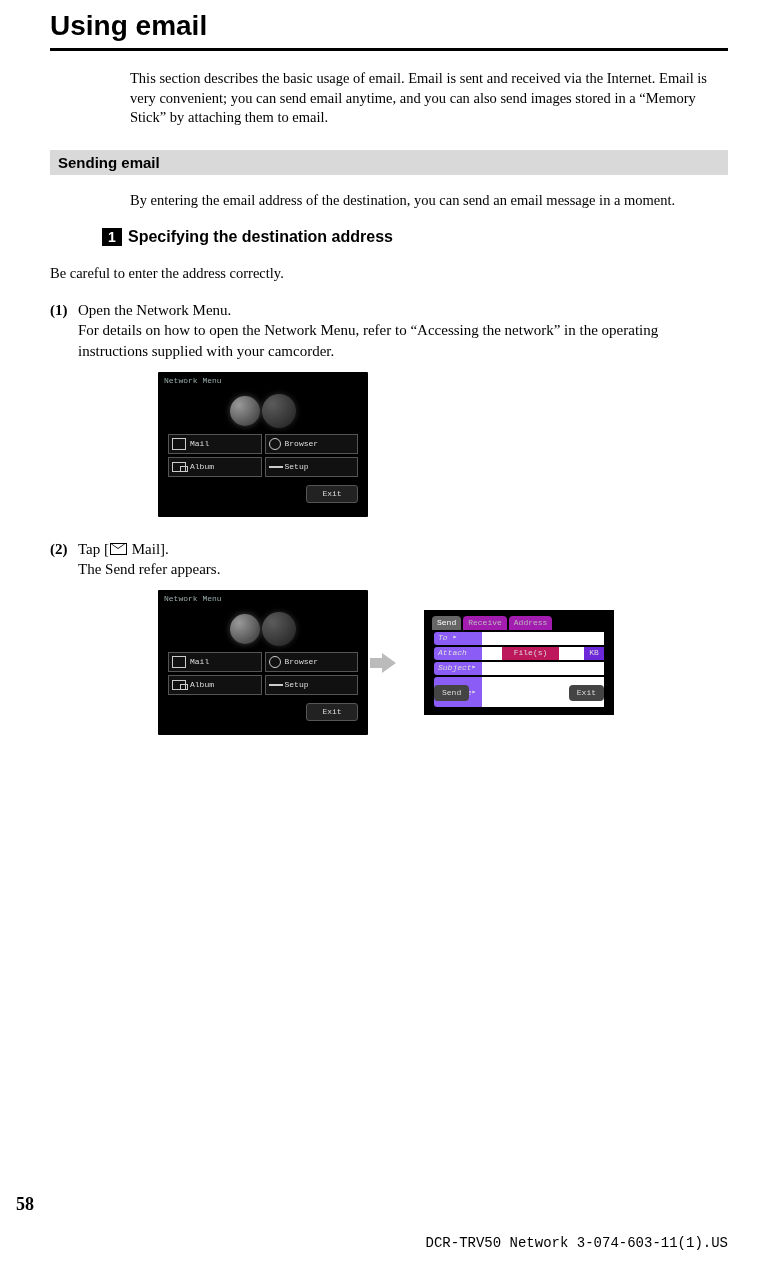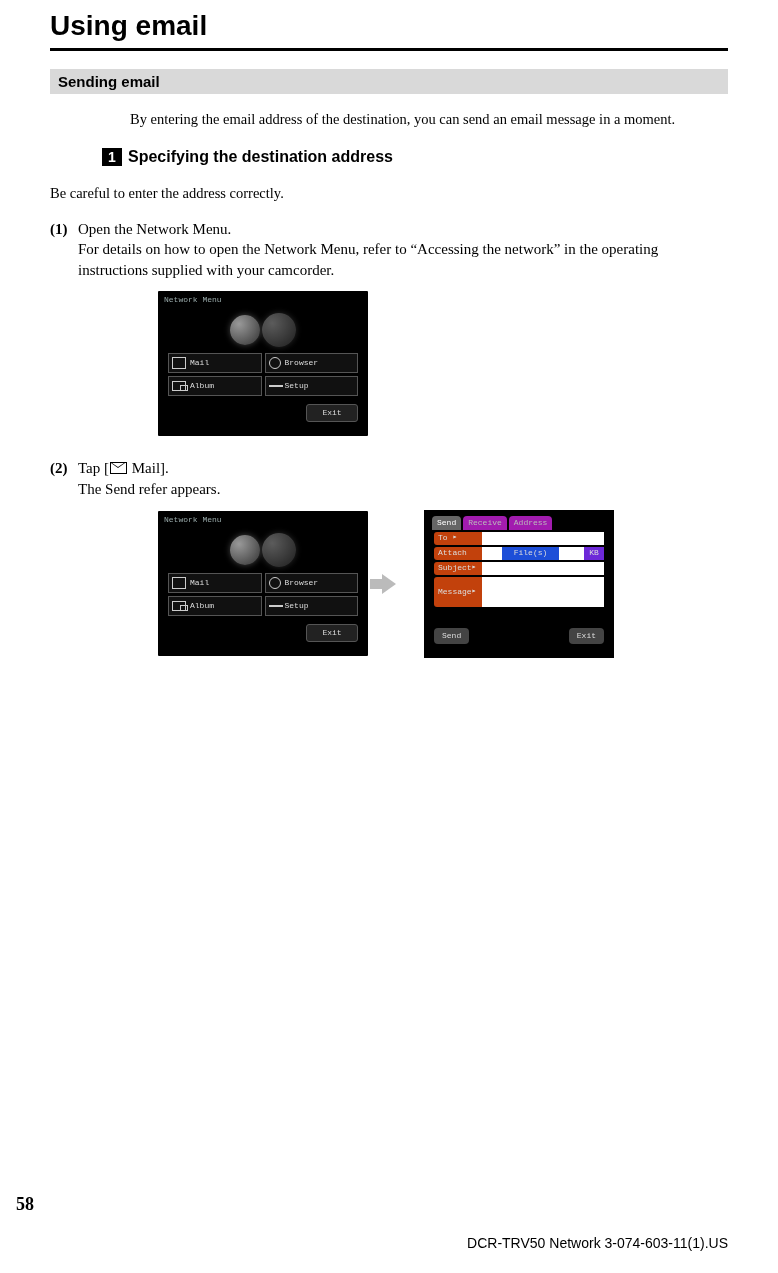--- a/index.html
+++ b/index.html
@@ -189,21 +189,21 @@
   }
   .arrow::before{
     content:"";
     position:absolute;
     left:-26px;top:-5px;
     width:14px;height:10px;background:#bbb;
   }
 
   .send-shot{
     background:#000;
-    width:190px;height:148px;
+    width:190px;height:105px;
     position:relative;
     font-family:"Courier New",monospace;
     color:#ccc;
   }
   .tabs{
     position:absolute;
     top:6px;left:8px;
     display:flex;gap:2px;
     font-size:8px;
   }
@@ -215,29 +215,30 @@
   }
   .tab.active{background:#666;color:#fff;}
   .form-area{
     position:absolute;
     top:22px;left:10px;right:10px;
     display:flex;flex-direction:column;gap:2px;
     font-size:8px;
   }
   .frow{display:flex;align-items:stretch;height:13px;}
   .flabel{
-    width:44px;background:#c2410c;color:#ddd;
+    width:44px;background:#8b5cf6;color:#ddd;
     border-radius:3px 0 0 3px;
     display:flex;align-items:center;justify-content:flex-start;
     padding-left:4px;
+    font-style:italic;
   }
   .fval{flex:1;background:#fff;color:#000;}
   .attach-row .fval-segment{display:flex;flex:1;}
   .seg-white{background:#fff;flex:0 0 20px;}
-  .seg-grey{background:#1d4ed8;flex:1;display:flex;align-items:center;justify-content:center;color:#ddd;}
+  .seg-grey{background:#be185d;flex:1;display:flex;align-items:center;justify-content:center;color:#ddd;}
   .seg-white2{background:#fff;flex:0 0 25px;}
   .seg-kb{background:#6d28d9;flex:0 0 20px;display:flex;align-items:center;justify-content:center;color:#ddd;}
   .msg-row{height:30px;}
   .msg-row .fval{background:#fff;}
   .btn-row{
     position:absolute;bottom:14px;left:10px;right:10px;
     display:flex;justify-content:space-between;
   }
   .sbtn{
     background:#444;color:#ddd;font-size:8px;
@@ -268,32 +269,33 @@
     left:16px;
     bottom:58px;
     font-family:"Times New Roman",serif;
     font-size:18px;
     font-weight:bold;
   }
   .footer{
     position:absolute;
     right:50px;
     bottom:22px;
-    font-family:Liberation Sans, sans-serif;
+    font-family:Liberation Mono, monospace;
     font-size:14px;
   }
   .ast{position:relative;top:-1px;}
 </style>
 </head>
 <body>
 
 <div class="page">
   <h1 class="title">Using email</h1>
   <hr class="rule">
 
+  <p class="body-text intro">This section describes the basic usage of email. Email is sent and received via the Internet. Email is very convenient; you can send email anytime, and you can also send images stored in a “Memory Stick” by attaching them to email.</p>
 
   <div class="section-bar">Sending email</div>
 
   <p class="body-text" style="margin-bottom:18px;">By entering the email address of the destination, you can send an email message in a moment.</p>
 
   <div class="sub-heading" style="margin-left:52px;">
     <span class="sub-box">1</span>
     <span>Specifying the destination address</span>
   </div>
 

